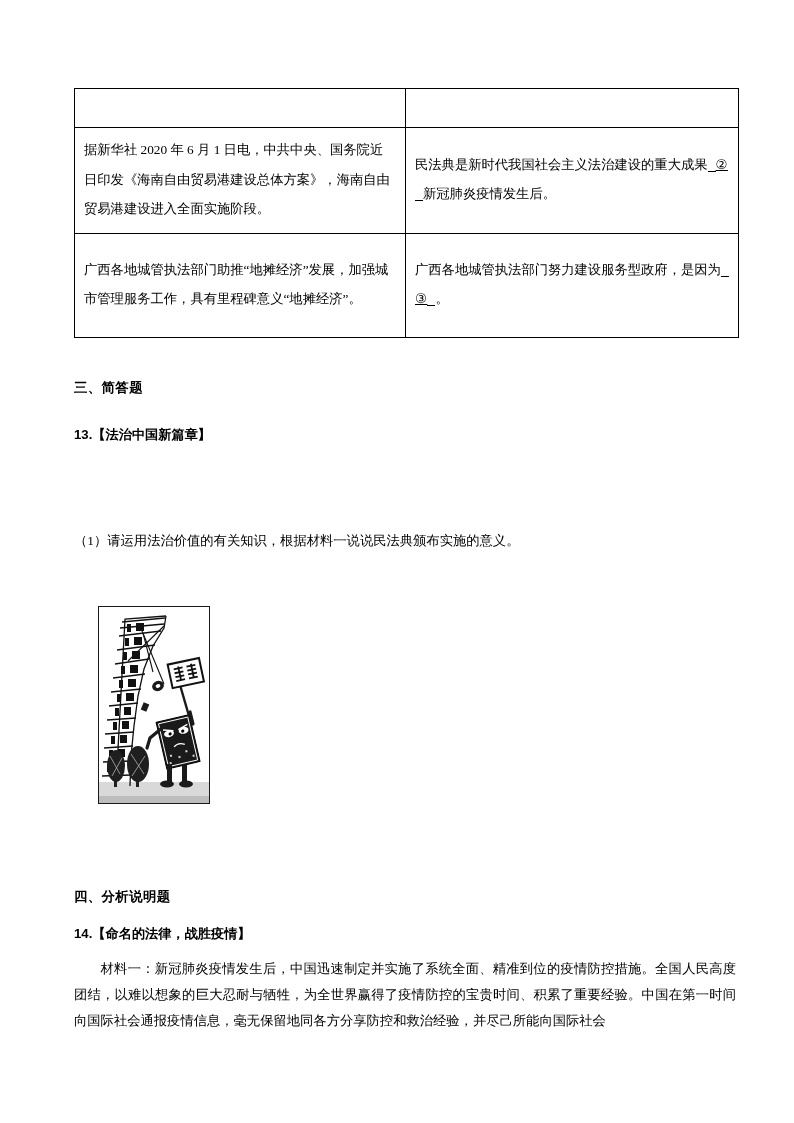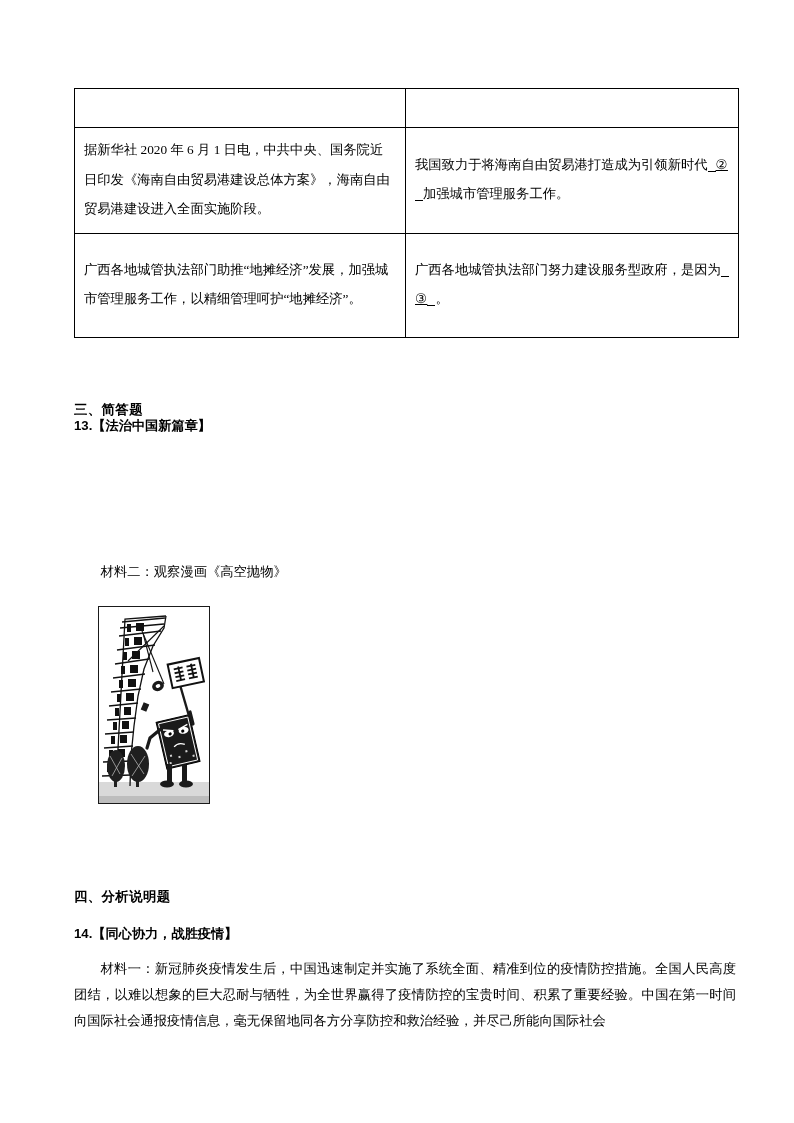--- a/index.html
+++ b/index.html
@@ -109,36 +109,36 @@
 <div class="page">
 
   <table class="info-table">
     <tbody>
       <tr class="row-head">
         <td class="col-a"></td>
         <td class="col-b"></td>
       </tr>
       <tr class="row-1">
         <td class="col-a">据新华社 2020 年 6 月 1 日电，中共中央、国务院近日印发《海南自由贸易港建设总体方案》，海南自由贸易港建设进入全面实施阶段。</td>
-        <td class="col-b"><span>我国致力于将海南自由贸易港打造成为引领新时代</span><span class="blank-lead"></span><span class="blank-fill">②</span><span class="blank-lead"></span><span>加强城市管理服务工作。</span></td>
+        <td class="col-b"><span>民法典是新时代我国社会主义法治建设的重大成果</span><span class="blank-lead"></span><span class="blank-fill">②</span><span class="blank-lead"></span><span>新冠肺炎疫情发生后。</span></td>
       </tr>
       <tr class="row-2">
-        <td class="col-a">广西各地城管执法部门助推“地摊经济”发展，加强城市管理服务工作，以精细管理呵护“地摊经济”。</td>
+        <td class="col-a">广西各地城管执法部门助推“地摊经济”发展，加强城市管理服务工作，具有里程碑意义“地摊经济”。</td>
         <td class="col-b"><span>广西各地城管执法部门努力建设服务型政府，是因为</span><span class="blank-lead"></span><span class="blank-fill">③</span><span class="blank-lead"></span><span>。</span></td>
       </tr>
     </tbody>
   </table>
 
-  <div class="sec-heading" style="top:401px;">三、简答题</div>
-
-  <div class="q-title" style="top:417px;text-align:right;"><span>13.</span><span>【法治中国新篇章】</span></div>
-
-
-
-  <div class="subq indent" style="top:559px;">材料二：观察漫画《高空抛物》</div>
+  <div class="sec-heading" style="top:379px;">三、简答题</div>
+
+  <div class="q-title" style="top:426px;text-align:right;"><span>13.</span><span>【法治中国新篇章】</span></div>
+
+
+  <div class="subq" style="top:528px;">（1）请运用法治价值的有关知识，根据材料一说说民法典颁布实施的意义。</div>
+
 
   <div class="cartoon">
     <svg width="112" height="198" viewBox="0 0 112 198" xmlns="http://www.w3.org/2000/svg">
       <rect x="0.5" y="0.5" width="111" height="197" fill="#ffffff" stroke="#1a1a1a" stroke-width="1"></rect>
 
       <rect x="1" y="176" width="110" height="21" fill="#d9d9d9"></rect>
       <rect x="1" y="190" width="110" height="7" fill="#bdbdbd"></rect>
 
       <g stroke="#111111" fill="none" stroke-width="1.3">
         <path d="M18 180 L27 13 L68 10"></path>
@@ -261,17 +261,17 @@
               <rect x="94" y="59" width="1.8" height="14"></rect>
           </g>
         </g>
       </g>
     </svg>
   </div>
 
 
   <div class="sec-heading" style="top:888px;text-align:center;">四、分析说明题</div>
 
-  <div class="q-title" style="top:925px;"><span>14.</span><span>【同心协力，战胜疫情】</span></div>
+  <div class="q-title" style="top:925px;"><span>14.</span><span>【命名的法律，战胜疫情】</span></div>
 
   <div class="para indent" style="top:956px;">材料一：新冠肺炎疫情发生后，中国迅速制定并实施了系统全面、精准到位的疫情防控措施。全国人民高度团结，以难以想象的巨大忍耐与牺牲，为全世界赢得了疫情防控的宝贵时间、积累了重要经验。中国在第一时间向国际社会通报疫情信息，毫无保留地同各方分享防控和救治经验，并尽己所能向国际社会</div>
 
 </div>
 
 </body></html>

